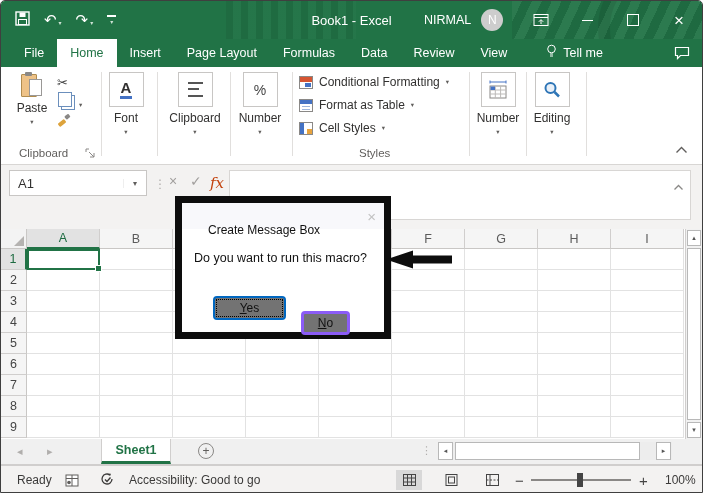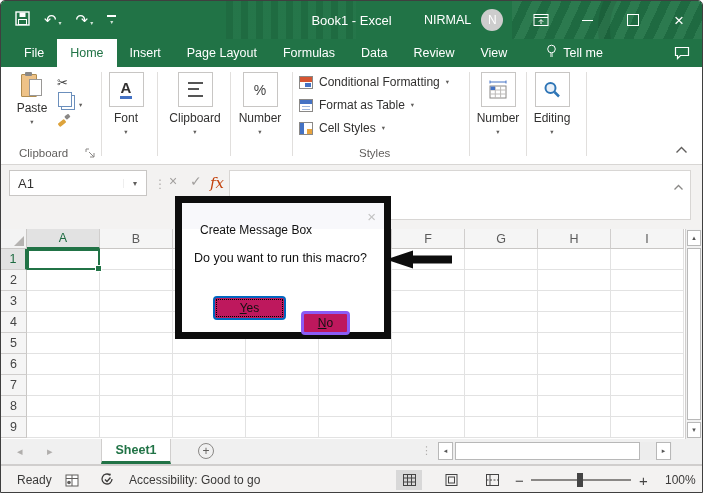--- a/index.html
+++ b/index.html
@@ -118,24 +118,24 @@
   .view-btn{position:absolute;top:4px;width:26px;height:20px;display:flex;align-items:center;justify-content:center;}
   .view-btn.active{background:#d8d8d8;}
   .zoom-track{position:absolute;left:530px;top:13px;width:100px;height:2px;background:#8a8886;}
   .zoom-thumb{position:absolute;left:576px;top:7px;width:6px;height:14px;background:#444;}
   .zoom-sign{position:absolute;top:0;height:28px;display:flex;align-items:center;font-size:15px;color:#444;}
 
   
   .dialog{position:absolute;left:174px;top:195px;width:216px;height:143px;border:7px solid #0d0d0d;background:#fff;
     box-sizing:border-box;z-index:40;}
   .dlg-titlebar{position:relative;height:26px;background:#f8f8fb;display:flex;align-items:center;}
-  .dlg-title{padding-left:18px;font-size:12px;color:#111;margin-top:28px;}
+  .dlg-title{padding-left:26px;font-size:12px;color:#111;margin-top:28px;}
   .dlg-close{position:absolute;right:8px;top:0;height:26px;display:flex;align-items:center;font-size:15px;color:#c2c2c2;}
   .dlg-msg{position:absolute;left:12px;top:48px;font-size:12.5px;color:#111;}
-  .dlg-btn{position:absolute;top:93px;height:24px;box-sizing:border-box;background:#be185d;border-radius:4px;
+  .dlg-btn{position:absolute;top:93px;height:24px;box-sizing:border-box;background:#737373;border-radius:4px;
     display:flex;align-items:center;justify-content:center;font-size:12px;color:#111;}
   .dlg-yes{left:31px;width:73px;border:2px solid #0067c0;outline:1px dotted #000;outline-offset:-4px;}
   .dlg-no{left:119px;width:49px;border:3px solid #8b5cf6;margin-top:15px;}
   .dlg-btn u{text-decoration:underline;}
 
   
   .anno-arrow{position:absolute;left:385px;top:249px;z-index:45;}
 </style>
 </head>
 <body>

